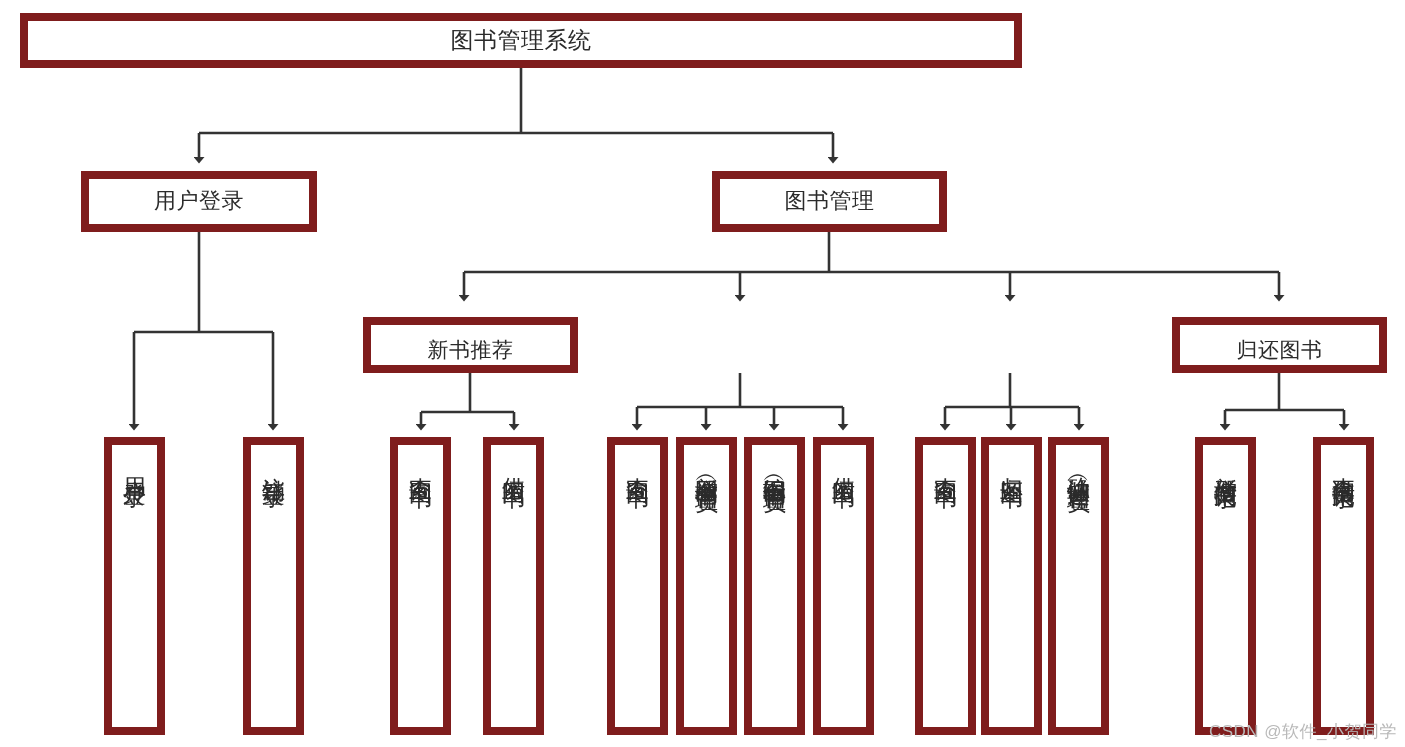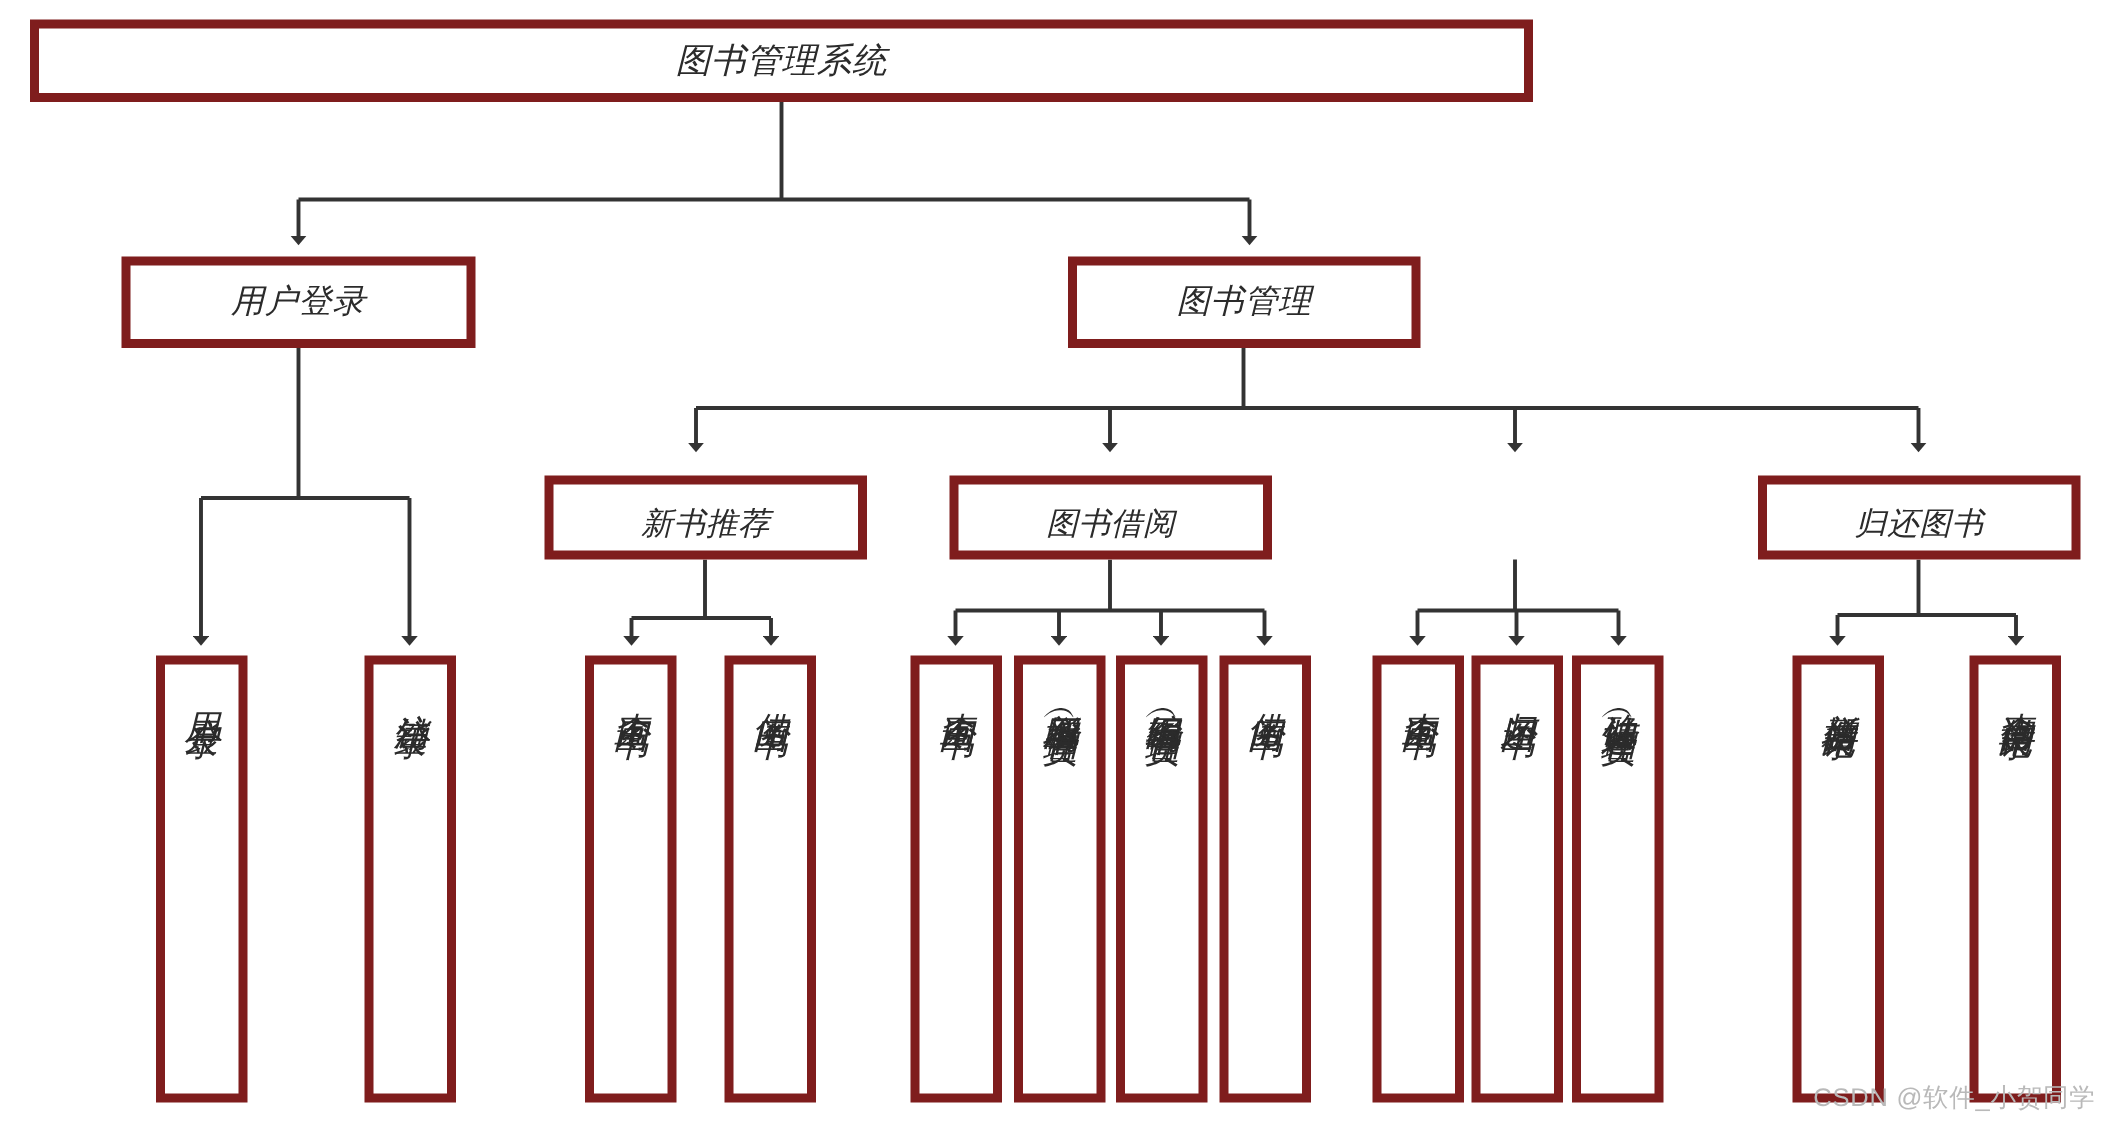--- a/index.html
+++ b/index.html
@@ -20,26 +20,25 @@
     position:absolute;
     left:0;top:0;
     width:1405px;height:747px;
     pointer-events:none;
   }
   
   .node{
     position:absolute;
     box-sizing:border-box;
     background:#ffffff;
-    border:6px solid #7f1d1d;
+    border:8px solid #7f1d1d;
     display:flex;
     align-items:center;
     justify-content:center;
     z-index:2;
-    font-style:italic;
   }
   .node .label{
     color:#2b2b2b;
     line-height:1.12;
     letter-spacing:0.5px;
     white-space:pre-line;
     text-align:center;
   }
   
   .node.root .label{font-size:23px;}
@@ -135,23 +134,20 @@
   <div class="node lvl2" style="left:81px;top:171px;width:236px;height:61px;">
     <span class="label">用户登录</span>
   </div>
   <div class="node lvl2" style="left:712px;top:171px;width:235px;height:61px;">
     <span class="label">图书管理</span>
   </div>
 
   <div class="node lvl3" style="left:363px;top:317px;width:215px;height:56px;">
     <span class="label">新书推荐</span>
   </div>
-  <div class="node lvl3" style="left:633px;top:317px;width:215px;height:56px;">
-    <span class="label">图书借阅</span>
-  </div>
   <div class="node lvl3" style="left:1172px;top:317px;width:215px;height:56px;">
     <span class="label">归还图书</span>
   </div>
 
   <div class="node leaf" style="left:104px;top:437px;width:61px;height:298px;">
     <span class="label">用户登录</span>
   </div>
   <div class="node leaf" style="left:243px;top:437px;width:61px;height:298px;">
     <span class="label">注销登录</span>
   </div>

